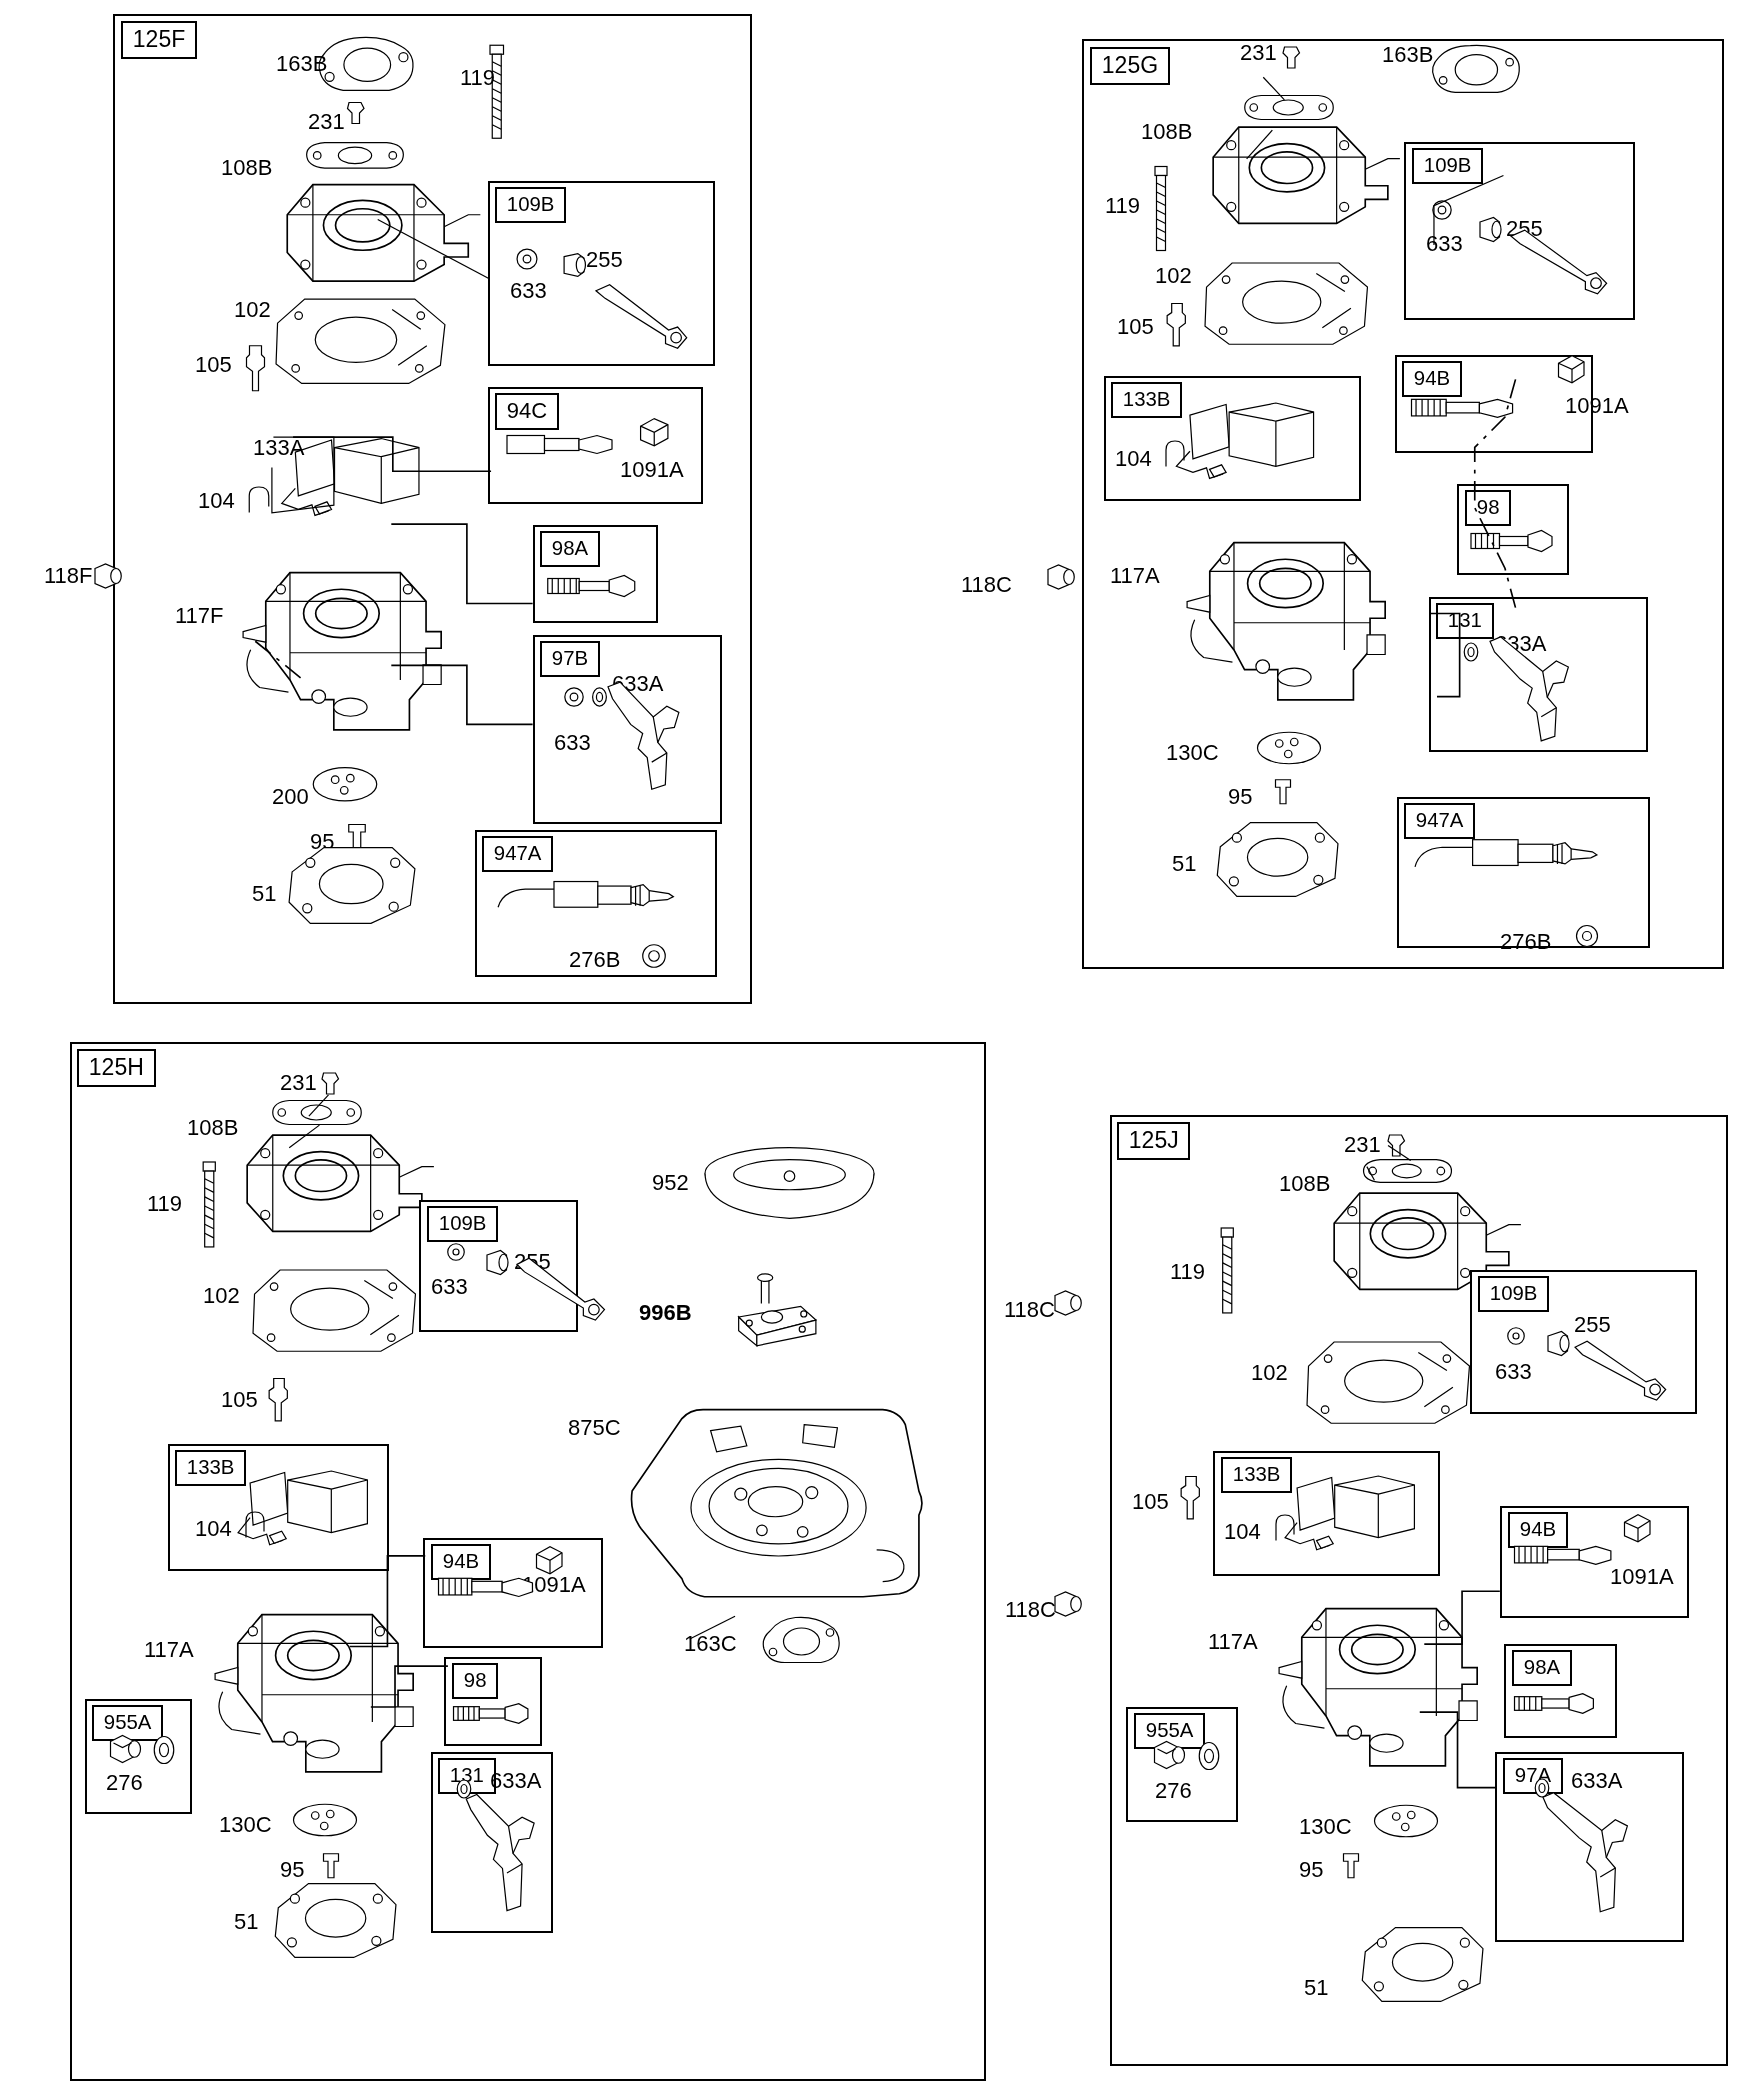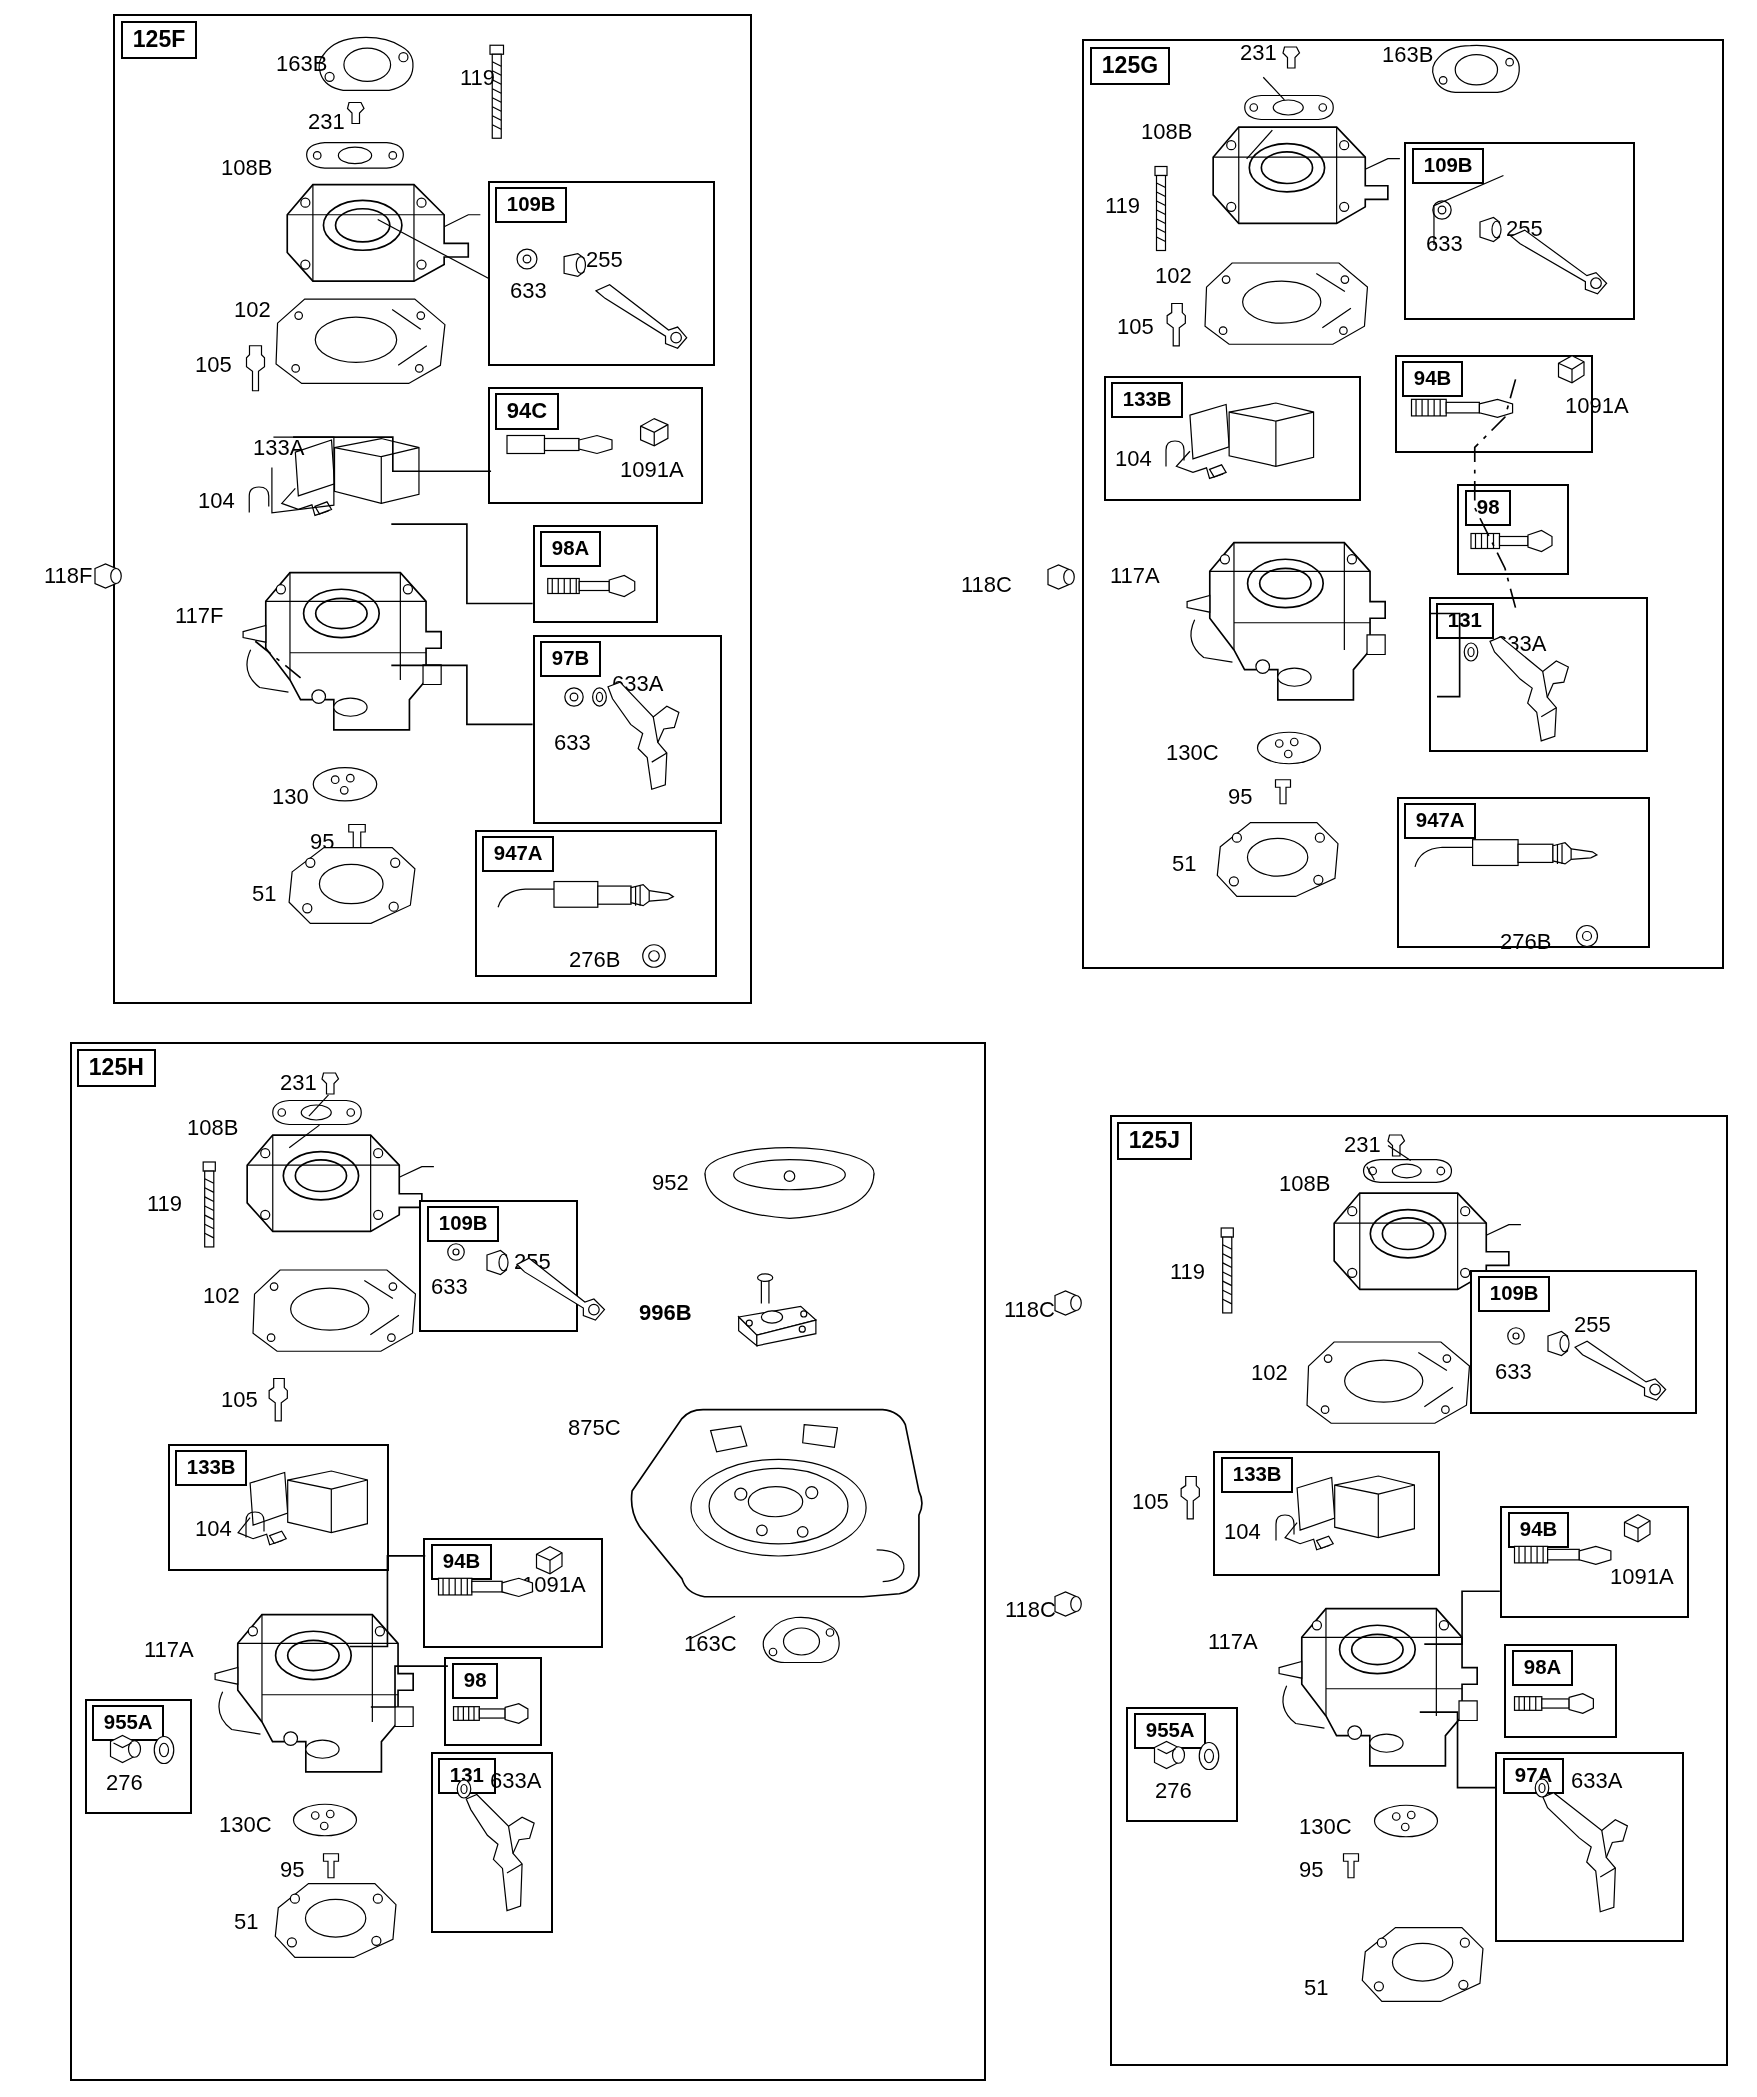--- a/index.html
+++ b/index.html
@@ -26,21 +26,21 @@
     position: absolute;
     border: 2.3px solid #000;
     box-sizing: border-box;
     background: #fff;
   }
   .panel-tag {
     position: absolute;
     border: 2.3px solid #000;
     background: #fff;
     font-size: 23px;
-    font-weight: bold;
+    font-weight: normal;
     padding: 5.3px 9.8px 6px 9.8px;
     line-height: 1;
     box-sizing: border-box;
     white-space: nowrap;
   }
   .inset {
     position: absolute;
     border: 2.3px solid #000;
     background: #fff;
     box-sizing: border-box;
@@ -182,21 +182,21 @@
 <div class="lbl" style="left:44px;top:565px;">118F</div>
 
 <div class="part-svg" style="left:311px;top:763px;">
   <svg width="68" height="44" viewBox="0 0 90 58">
     <ellipse class="fillw-thin" cx="45" cy="28" rx="42" ry="22"></ellipse>
     <circle class="fillw-thin" cx="32" cy="22" r="5"></circle>
     <circle class="fillw-thin" cx="52" cy="20" r="5"></circle>
     <circle class="fillw-thin" cx="44" cy="36" r="5"></circle>
   </svg>
 </div>
-<div class="lbl" style="left:272px;top:786px;">130</div>
+<div class="lbl" style="left:272px;top:786px;">200</div>
 <div class="part-svg" style="left:344px;top:820px;">
   <svg width="26" height="36" viewBox="0 0 34 48">
     <path class="fillw-thin" d="M6 6 L28 6 L28 16 L22 16 L22 40 L12 40 L12 16 L6 16 Z"></path>
   </svg>
 </div>
 <div class="lbl" style="left:310px;top:831px;">95</div>
 <div class="part-svg" style="left:280px;top:840px;">
   <svg width="144" height="91" viewBox="0 0 190 120">
     <path class="fillw-thin" d="M16 42 L58 10 L148 10 L178 38 L172 86 L120 110 L40 110 L12 82 Z"></path>
     <ellipse class="fillw-thin" cx="94" cy="58" rx="42" ry="26"></ellipse>

